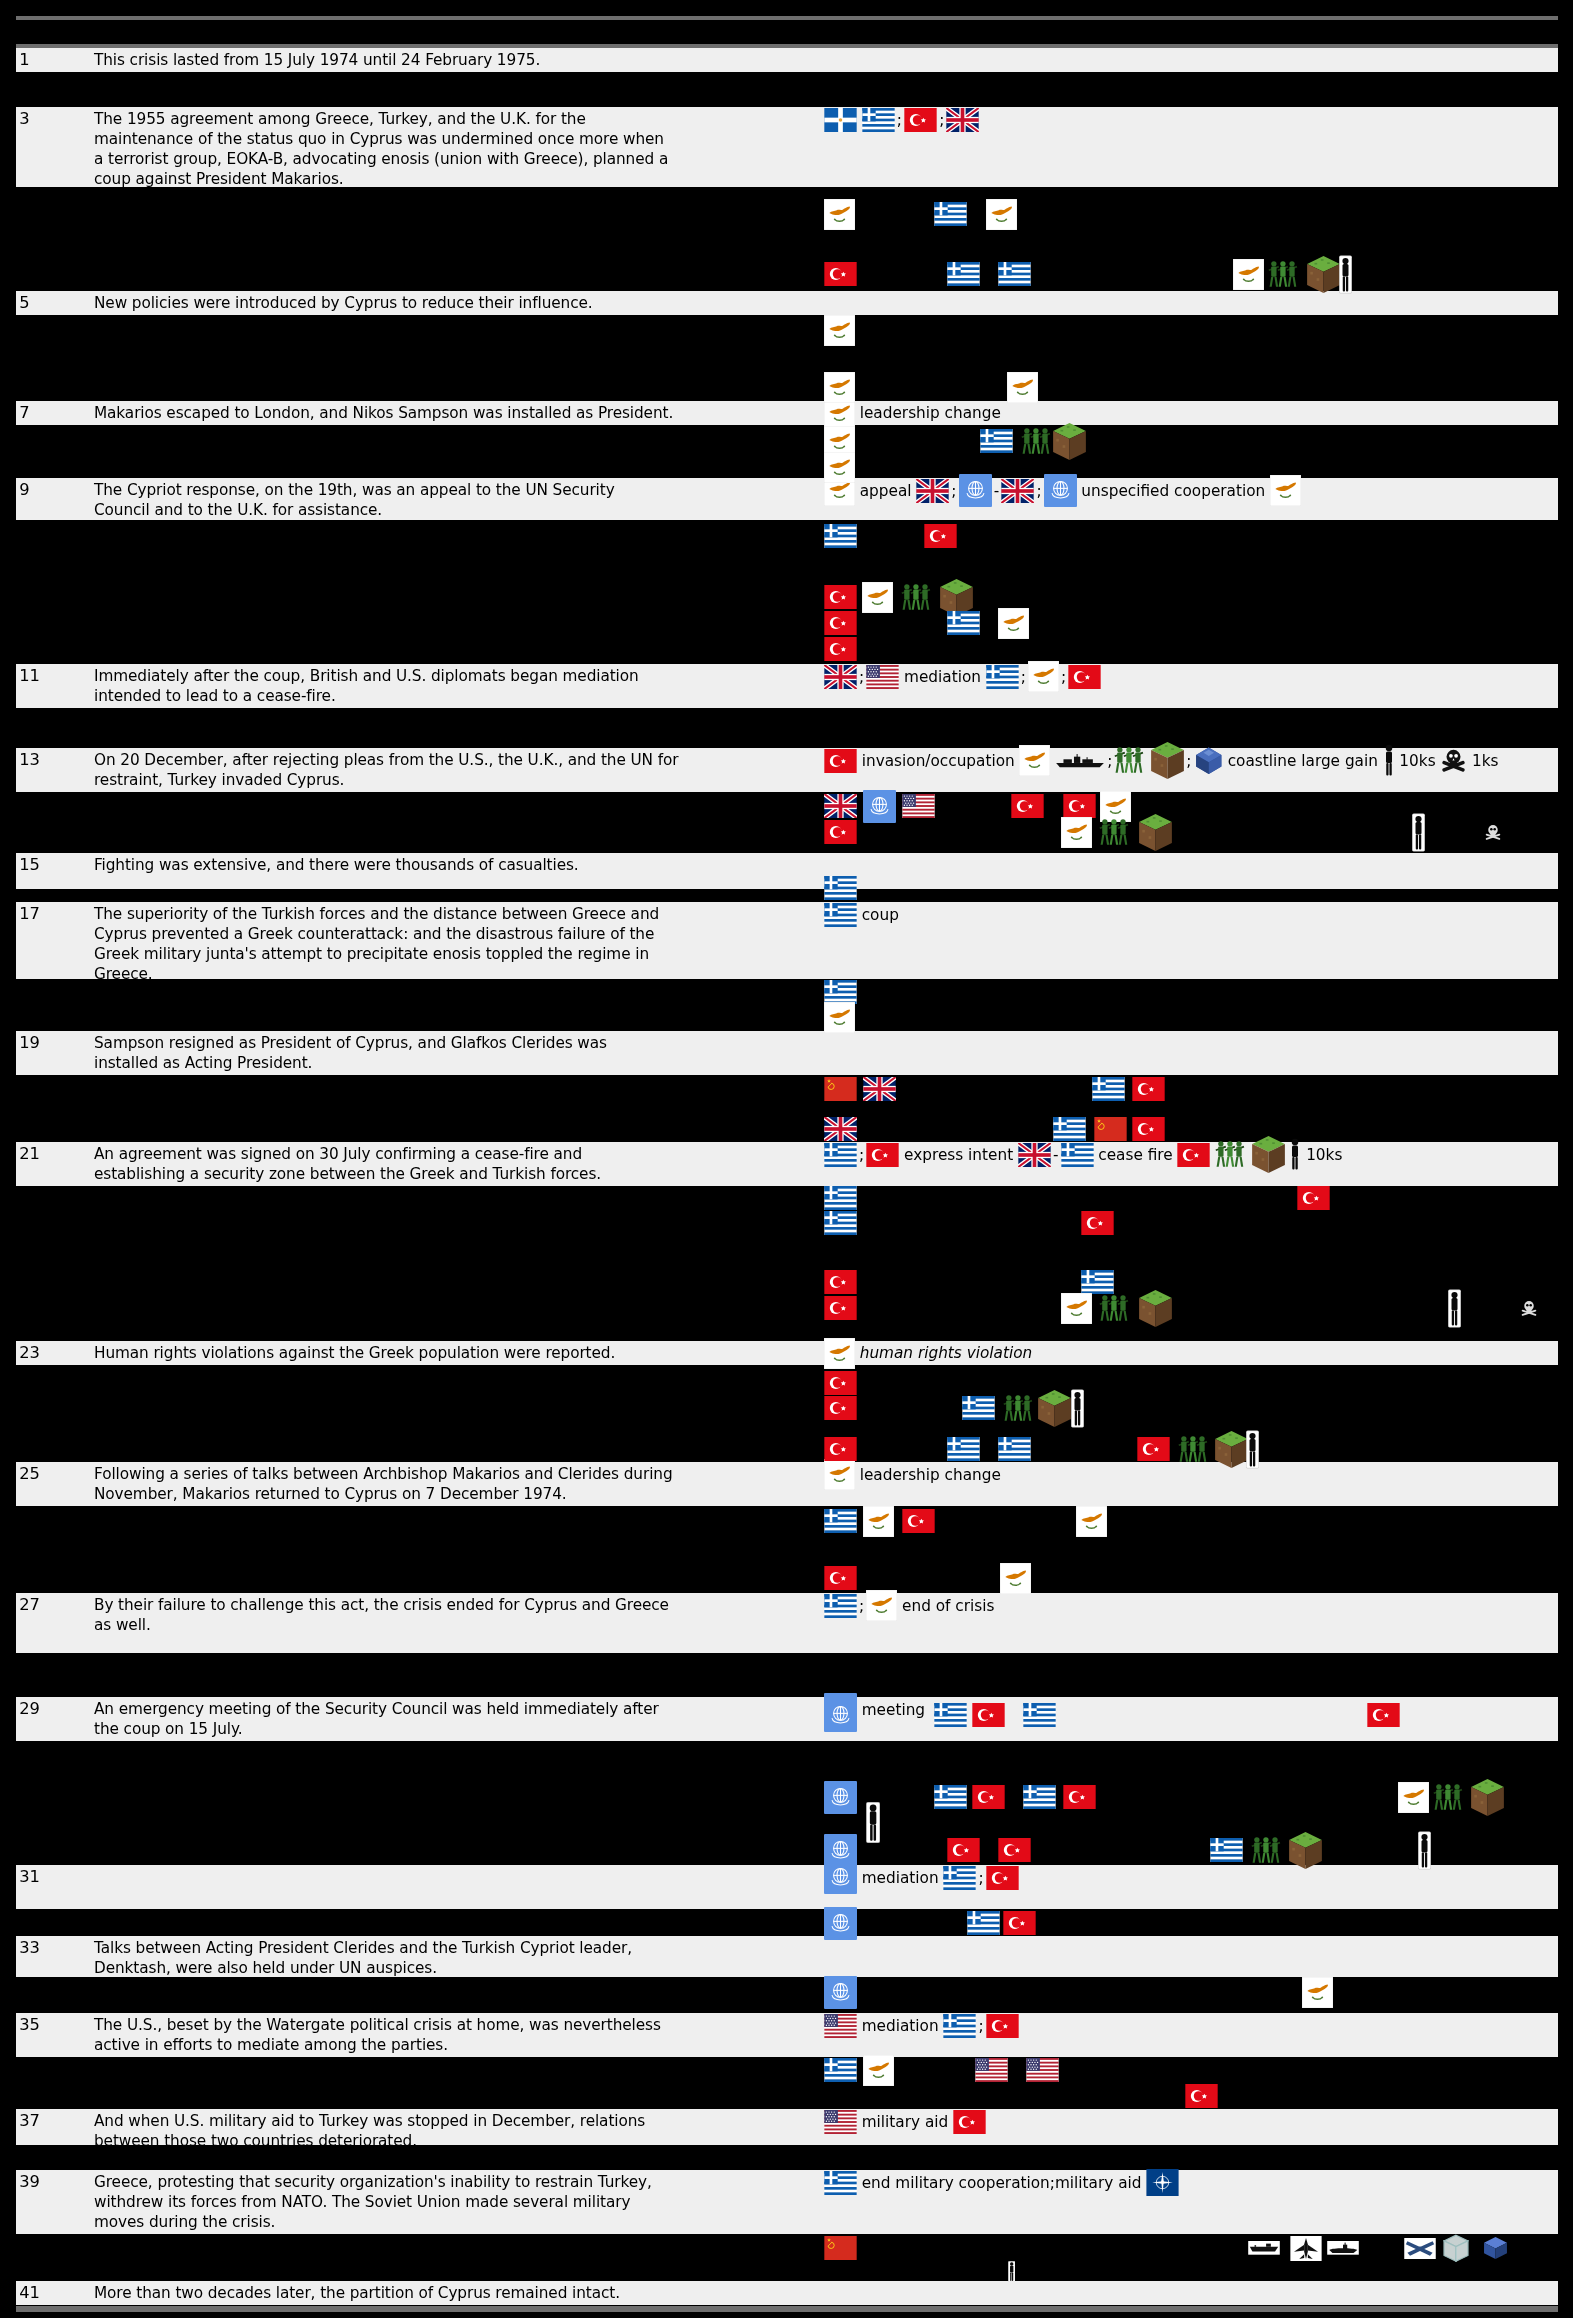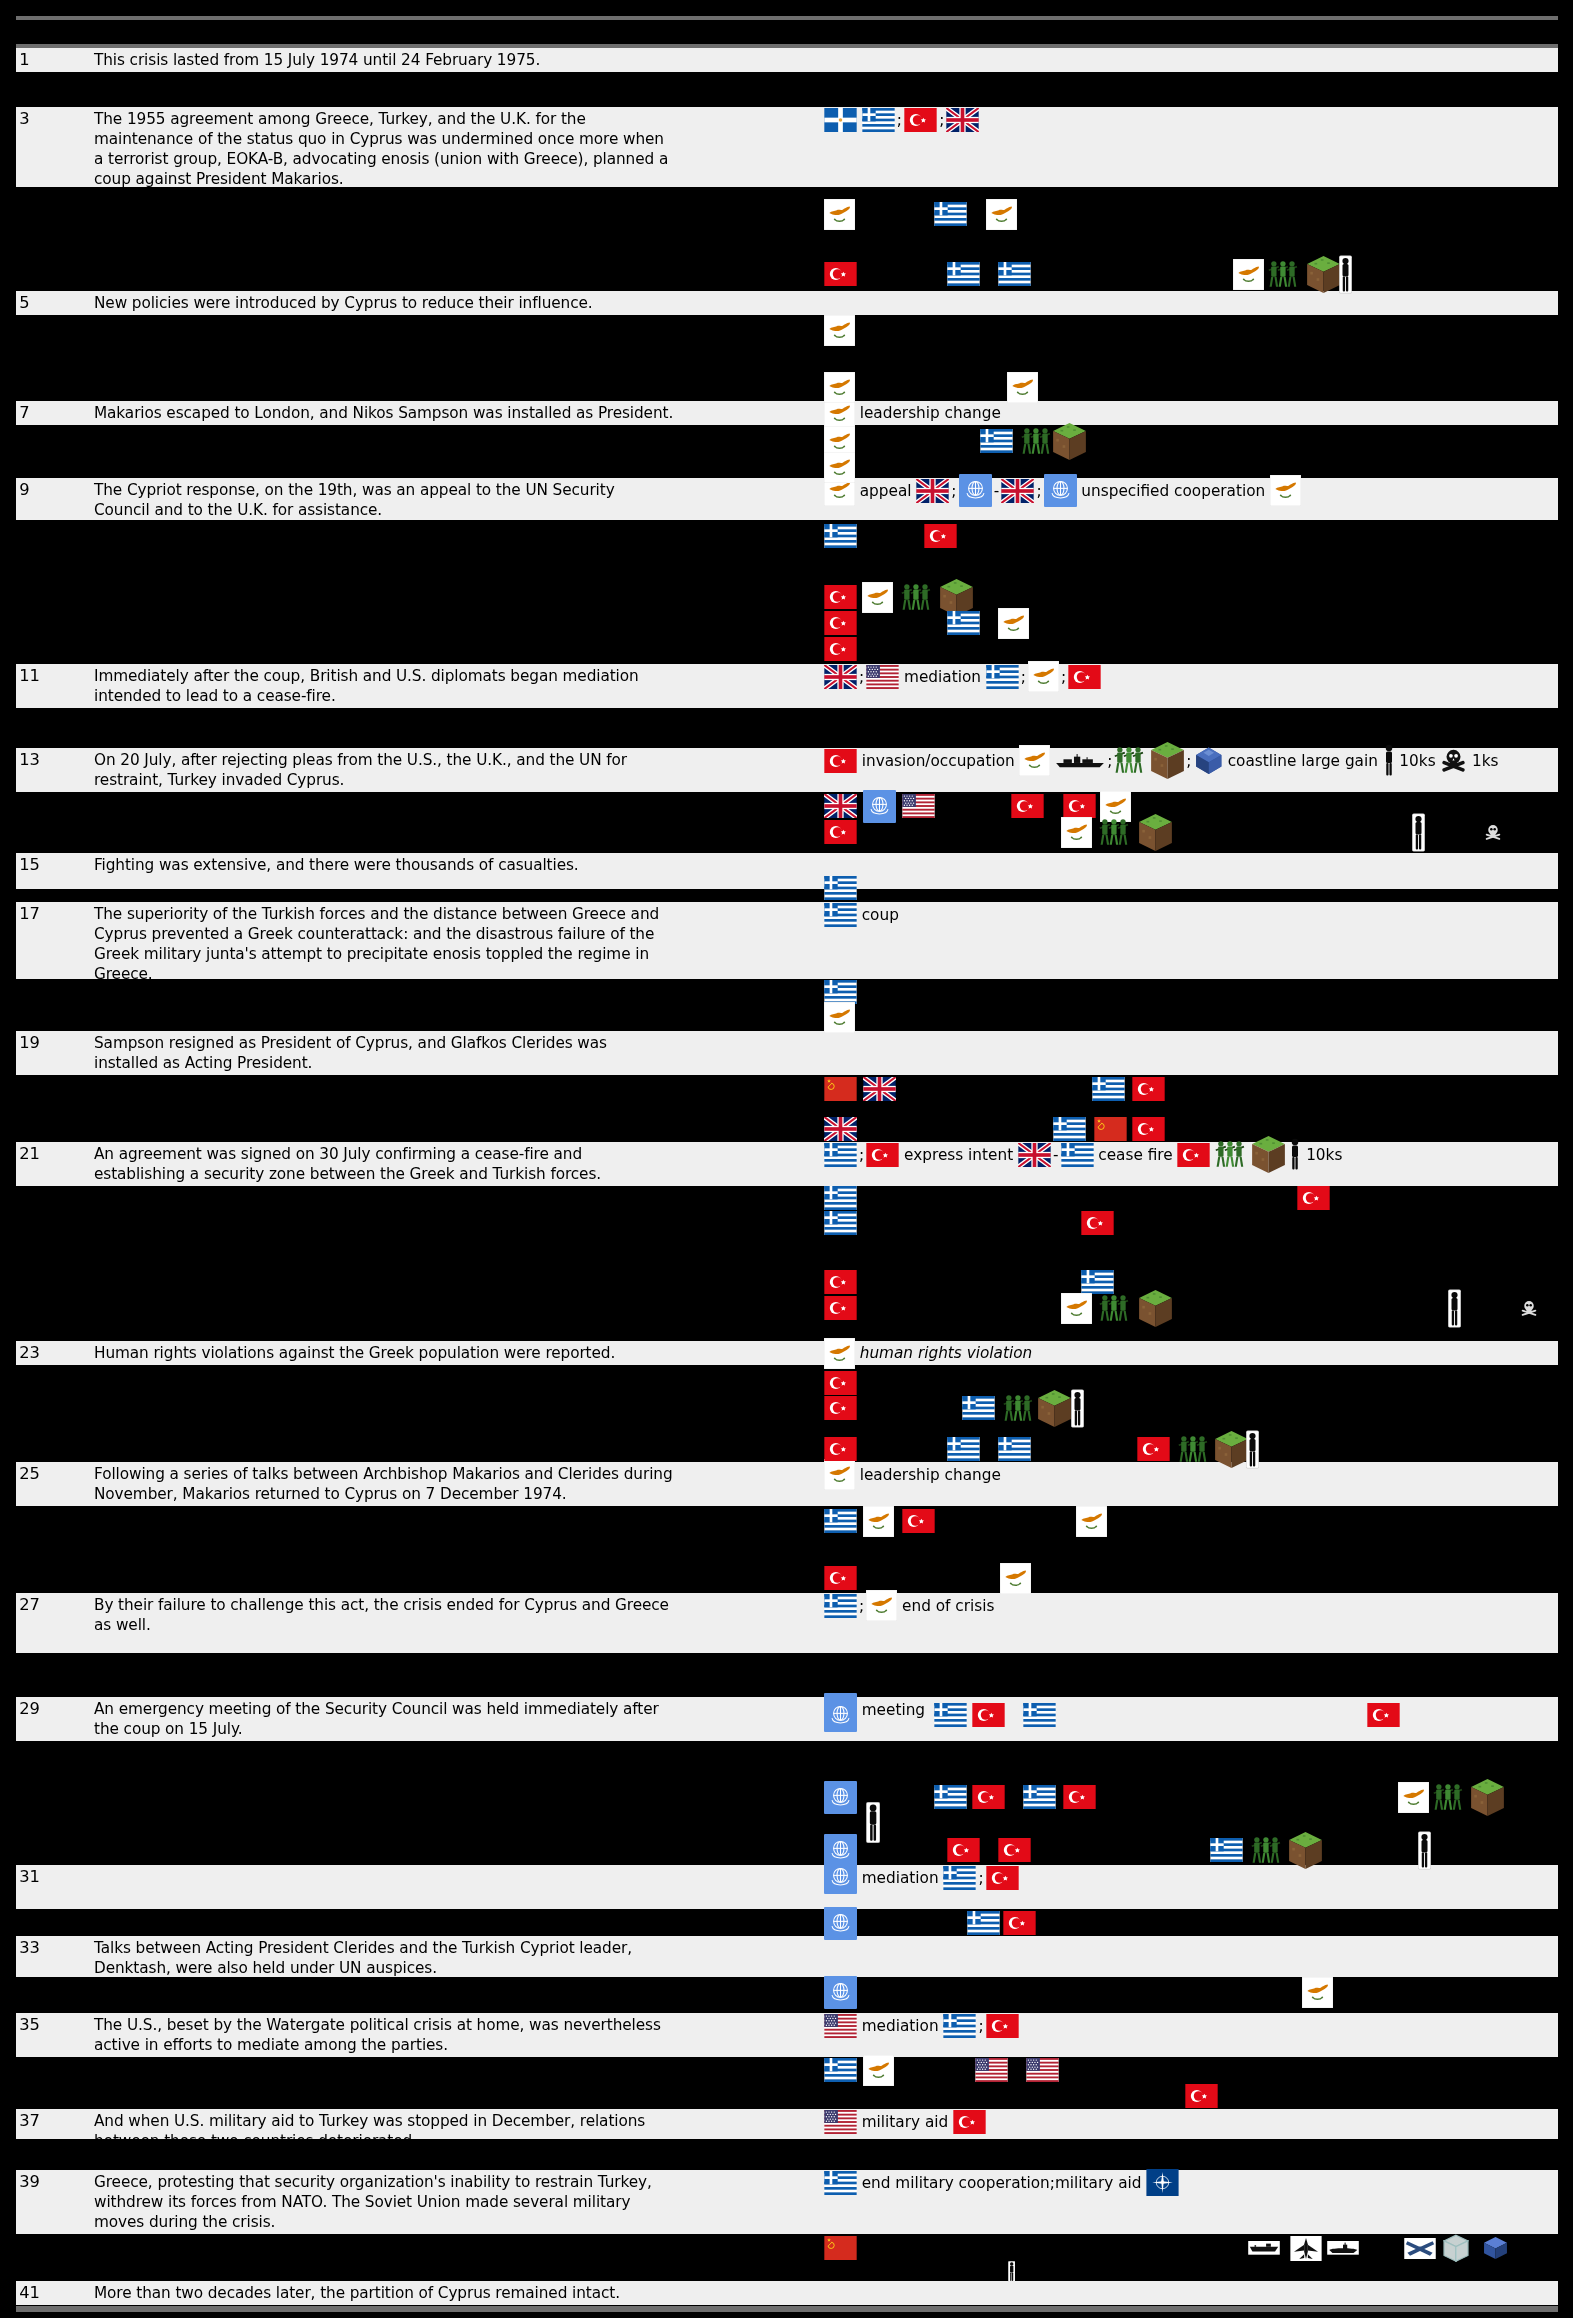--- a/index.html
+++ b/index.html
@@ -275,21 +275,21 @@
               <circle cx="22" cy="23" r="11.5" fill="#fff"></circle>
               <circle cx="25.4" cy="23" r="9.2" fill="#E30A17"></circle>
               <polygon fill="#fff" points="36.5,18.5 38,21.5 41.5,22 39,24.5 39.7,28 36.5,26.2 33.3,28 34,24.5 31.5,22 35,21.5"></polygon>
             </svg>
           </span>
         </div>
       </div>
       <div class="erow" style="top: 748px; height: 44px; background: rgb(239, 239, 239);">
         <span class="rnum">13</span>
         <div class="rtext">
-          <div>On 20 July, after rejecting pleas from the U.S., the U.K., and the UN for</div>
+          <div>On 20 December, after rejecting pleas from the U.S., the U.K., and the UN for</div>
           <div>restraint, Turkey invaded Cyprus.</div>
         </div>
         <div class="revent">
           <span class="icon">
             <svg width="33" height="24" viewBox="0 0 62 46" xmlns="http://www.w3.org/2000/svg">
               <rect width="62" height="46" fill="#E30A17"></rect>
               <circle cx="22" cy="23" r="11.5" fill="#fff"></circle>
               <circle cx="25.4" cy="23" r="9.2" fill="#E30A17"></circle>
               <polygon fill="#fff" points="36.5,18.5 38,21.5 41.5,22 39,24.5 39.7,28 36.5,26.2 33.3,28 34,24.5 31.5,22 35,21.5"></polygon>
             </svg>
@@ -757,21 +757,21 @@
           <span class="icon">
             <svg width="33" height="24" viewBox="0 0 62 46" xmlns="http://www.w3.org/2000/svg">
               <rect width="62" height="46" fill="#E30A17"></rect>
               <circle cx="22" cy="23" r="11.5" fill="#fff"></circle>
               <circle cx="25.4" cy="23" r="9.2" fill="#E30A17"></circle>
               <polygon fill="#fff" points="36.5,18.5 38,21.5 41.5,22 39,24.5 39.7,28 36.5,26.2 33.3,28 34,24.5 31.5,22 35,21.5"></polygon>
             </svg>
           </span>
         </div>
       </div>
-      <div class="erow" style="top: 2109px; height: 30px; background: rgb(239, 239, 239);">
+      <div class="erow" style="top: 2109px; height: 36px; background: rgb(239, 239, 239);">
         <span class="rnum">37</span>
         <div class="rtext">
           <div>And when U.S. military aid to Turkey was stopped in December, relations</div>
           <div>between those two countries deteriorated.</div>
         </div>
         <div class="revent">
           <span class="icon">
             <svg width="33" height="24" viewBox="0 0 62 46" xmlns="http://www.w3.org/2000/svg">
               <rect width="62" height="46" fill="#fff"></rect>
               <g fill="#B22234">

